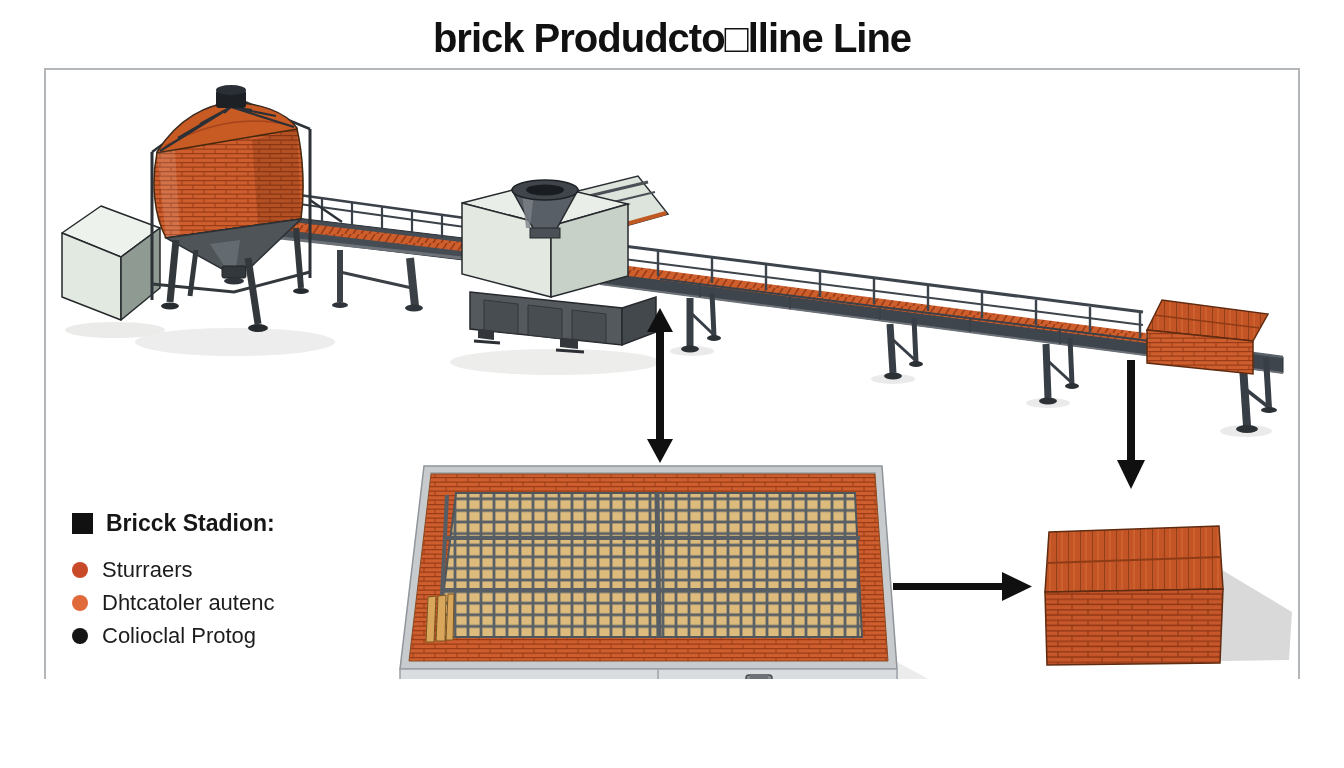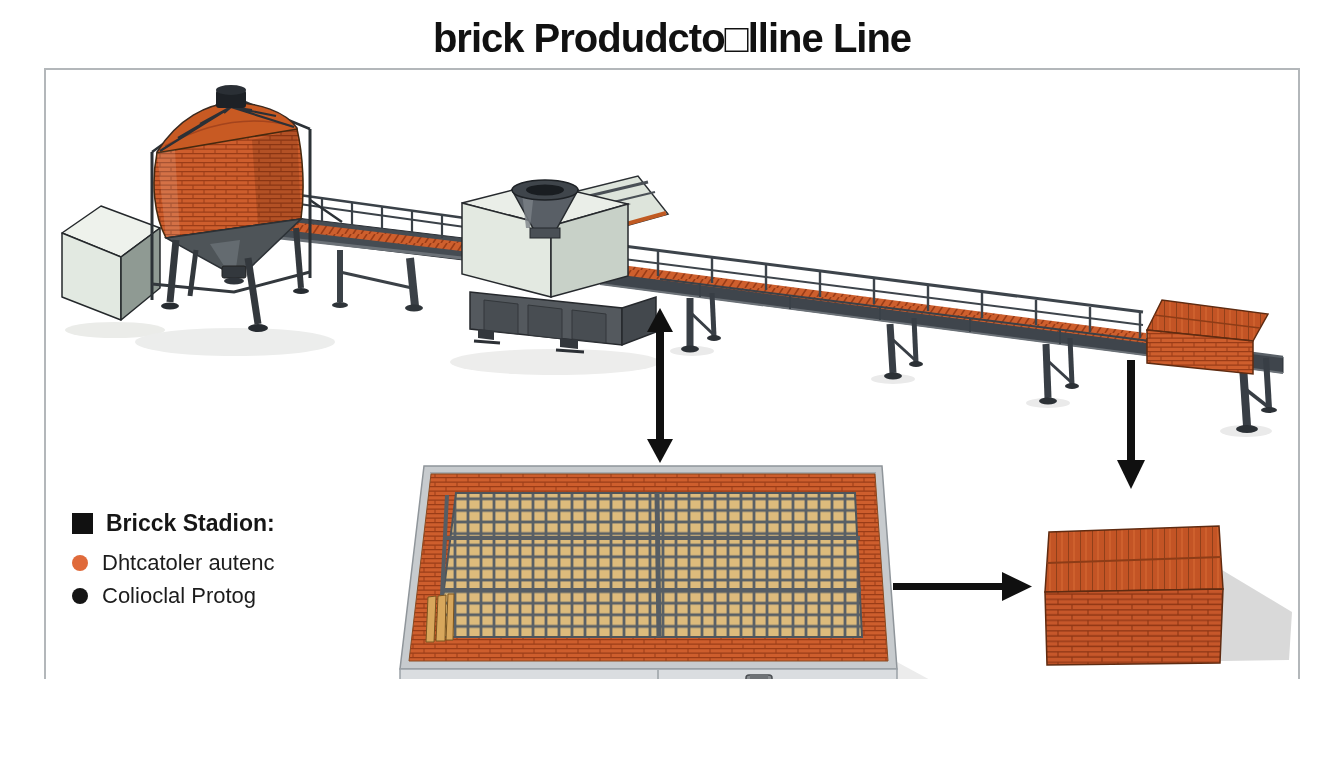--- a/index.html
+++ b/index.html
@@ -5,21 +5,21 @@
   html,body{margin:0;padding:0;background:#ffffff;}
   .stage{position:relative;width:1344px;height:679px;background:#ffffff;overflow:hidden;
          font-family:"Liberation Sans", sans-serif;}
   .title{position:absolute;top:16px;left:0;width:1344px;text-align:center;
          font-size:40px;font-weight:bold;color:#111;letter-spacing:-1px;}
   .frame{position:absolute;left:44px;top:68px;width:1256px;height:664px;
          border:2px solid #b3b7ba;box-sizing:border-box;}
   .scene{position:absolute;left:0;top:0;width:1344px;height:768px;}
   .legend{position:absolute;left:72px;top:510px;}
   .legend-heading{display:flex;align-items:center;gap:13px;font-size:23px;font-weight:bold;
-                  color:#161616;margin-bottom:12px;}
+                  color:#161616;margin-bottom:19px;}
   .legend-heading .sq{width:21px;height:21px;display:inline-block;}
   .legend-row{display:flex;align-items:center;gap:14px;font-size:22px;color:#1c1c1c;
               margin-bottom:6px;line-height:27px;}
   .legend-row .dot{width:16px;height:16px;border-radius:50%;display:inline-block;}
 </style>
 </head>
 <body>
 
 <div class="stage">
 
@@ -221,20 +221,24 @@
       </g>
     </g>
   </svg>
 
   <div class="legend">
     <div class="legend-heading">
       <span class="sq" style="background: rgb(17, 17, 17);"></span>
       <span>Bricck Stadion:</span>
     </div>
     <div class="legend-row">
+      <span class="dot" style="background: rgb(201, 74, 40);"></span>
+      <span>Sturraers</span>
+    </div>
+    <div class="legend-row">
       <span class="dot" style="background: rgb(224, 106, 58);"></span>
       <span>Dhtcatoler autenc</span>
     </div>
     <div class="legend-row">
       <span class="dot" style="background: rgb(21, 21, 21);"></span>
       <span>Colioclal Protog</span>
     </div>
   </div>
 
 </div>

